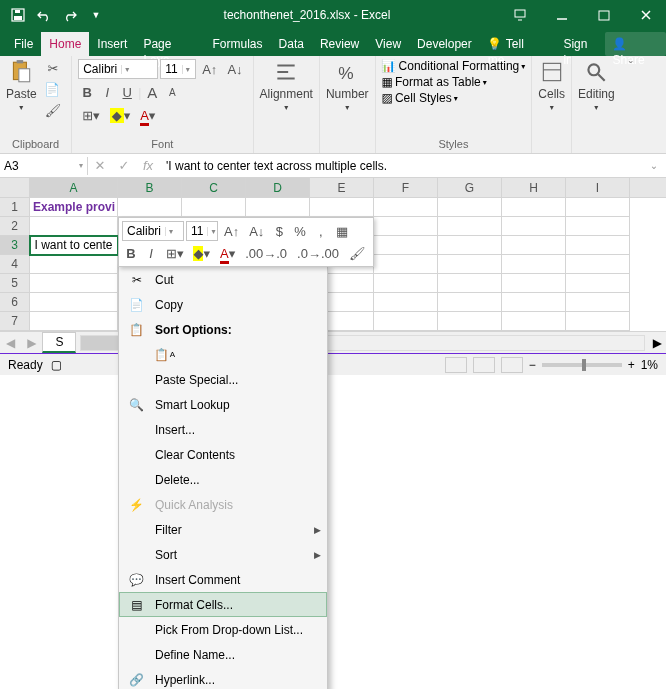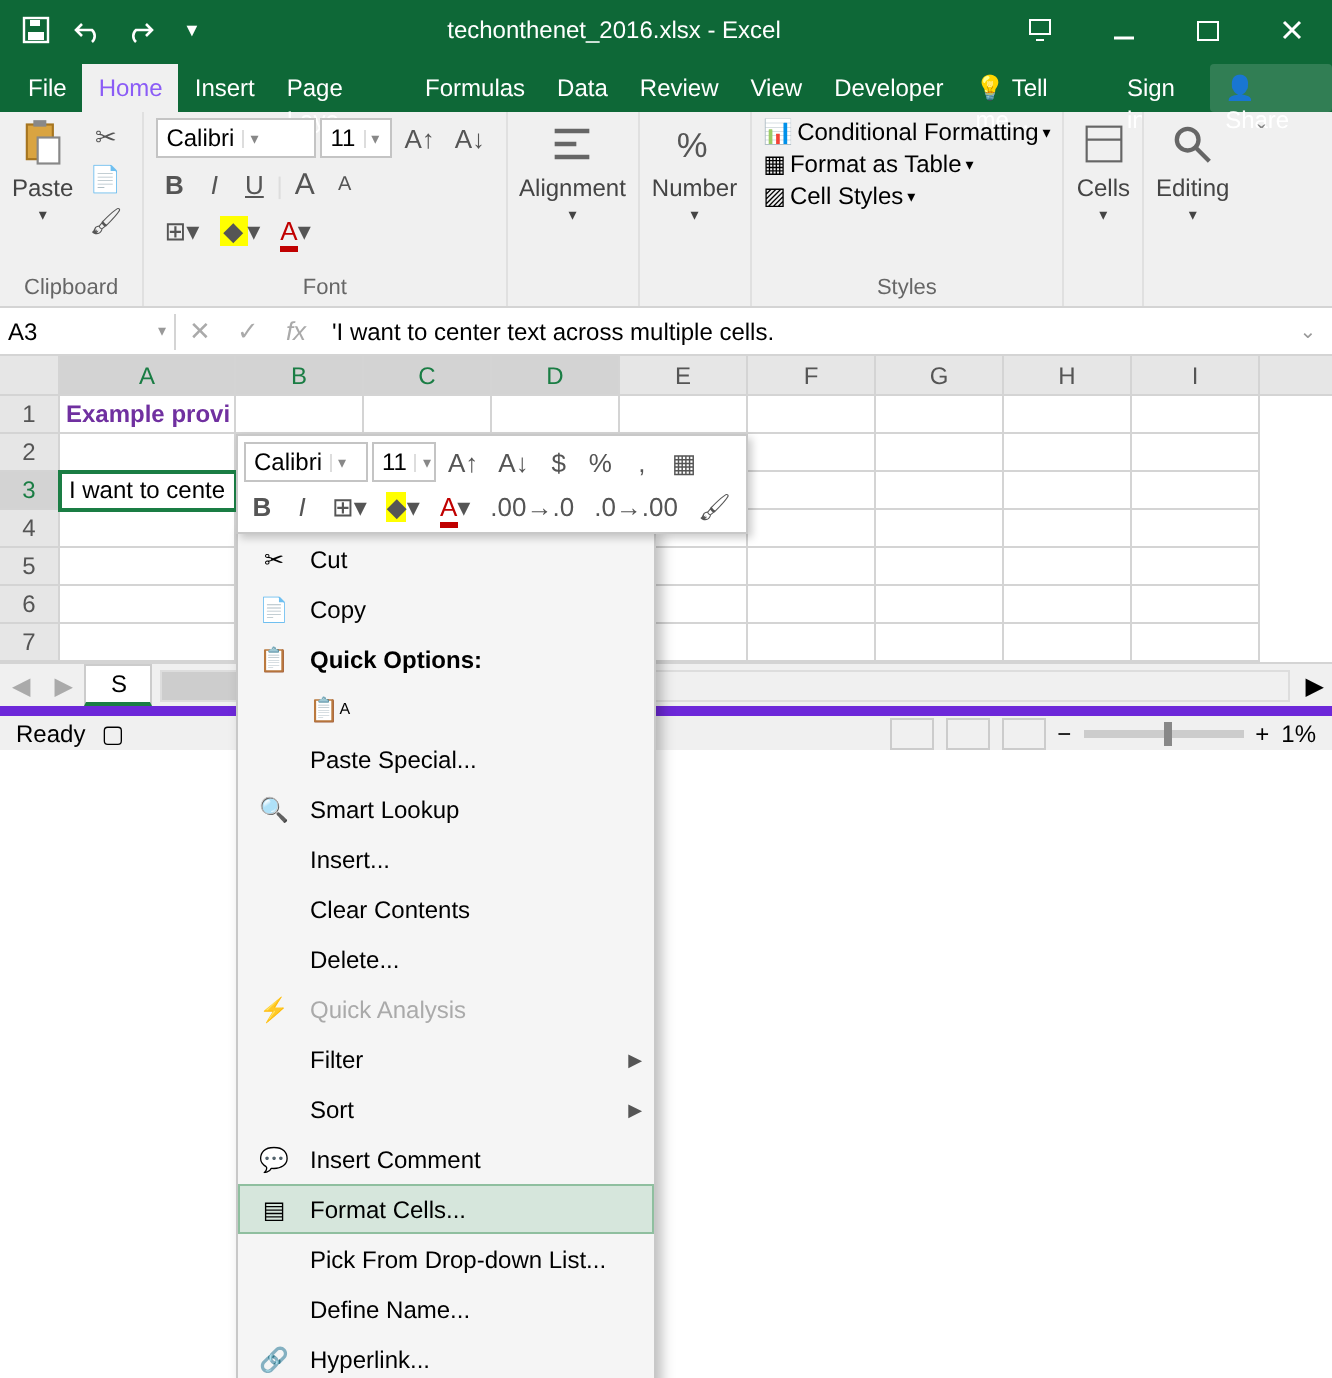--- a/index.html
+++ b/index.html
@@ -9,21 +9,21 @@
 .titlebar { background: #0e6837; height: 30px; display: flex; align-items: center; color: #fff; }
 .qat { display: flex; gap: 2px; padding: 0 6px; align-items: center; }
 .qat-btn { width: 24px; height: 24px; display: flex; align-items: center; justify-content: center; cursor: pointer; }
 .title-text { flex: 1; text-align: center; font-size: 12px; }
 .winbtns { display: flex; gap: 2px; }
 .winbtn { width: 40px; height: 30px; display: flex; align-items: center; justify-content: center; cursor: pointer; }
 
 
 .ribbon-tabs { background: #0e6837; height: 26px; display: flex; align-items: flex-end; padding-left: 6px; }
 .tab { padding: 4px 8px; color: #fff; font-size: 12px; cursor: pointer; height:24px; line-height:16px;margin-top:18px; }
-.tab.active { background: #f0f0f0; color: #8b5cf6; }
+.tab.active { background: #f0f0f0; color: #be185d; }
 .tab-right { margin-left: auto; display: flex; align-items: center; }
 
 
 .ribbon { background: #f0f0f0; border-bottom: 1px solid #d4d4d4; display: flex; height: 98px; }
 .group { border-right: 1px solid #e0e0e0; padding: 3px 6px 0; display: flex; flex-direction: column; }
 .group-content { flex: 1; display: flex; gap: 4px; align-items: flex-start; }
 .group-title { text-align: center; font-size: 11px; color: #666; padding: 2px 0 3px; position:relative; }
 
 .big-btn { display: flex; flex-direction: column; align-items: center; cursor: pointer; font-size: 12px; color:#444; gap:2px;}
 .big-btn svg { width: 26px; height: 26px; }
@@ -53,21 +53,21 @@
 .cell.selected { outline: 2px solid #1a7d44; outline-offset: -1px; z-index: 2; background: #fff; text-align: center; }
 .cell.selrange { background:#f0f0f0; }
 .purple { color: #7030a0; font-weight: bold; }
 
 
 .sheet-tab-area { height: 22px; border-top: 1px solid #d4d4d4; display: flex; align-items: center; font-size: 12px; background:#f0f0f0; position:relative;}
 .sheet-nav { padding: 0 6px; color: #aaa; cursor:pointer;}
 .sheet-tab { padding: 2px 12px; border: 1px solid #ccc; background: #fff; border-bottom:2px solid #1a7d44;}
 .hscroll { flex:1; margin:0 4px; height:16px; background:#f0f0f0; border:1px solid #ddd; position:relative;}
 .hscroll .thumb{position:absolute;left:0;top:0;width:60px;height:14px;background:#cdcdcd;}
-.status-bar { height: 22px; background: #f0f0f0; display: flex; align-items: center; font-size: 12px; padding: 0 8px; border-top:5px solid #6d28d9;}
+.status-bar { height: 22px; background: #f0f0f0; display: flex; align-items: center; font-size: 12px; padding: 0 8px; border-top:1px solid #6d28d9;}
 .status-bar .right { margin-left: auto; display: flex; align-items: center; gap: 6px; }
 .view-btn{width:22px;height:16px;border:1px solid #ccc;display:inline-block;}
 .zoom-slider{width:80px;height:4px;background:#ccc;position:relative;}
 .zoom-slider::after{content:'';position:absolute;left:50%;top:-4px;width:4px;height:12px;background:#888;}
 
 
 .mini-toolbar { position: absolute; background: #fff; border: 1px solid #c8c8c8; box-shadow: 2px 2px 4px rgba(0,0,0,.2); padding: 3px; display: flex; flex-direction: column; gap: 3px; z-index: 100; font-size:12px;}
 .mini-row { display: flex; gap: 2px; align-items: center; }
 
 
@@ -449,21 +449,21 @@
   <div class="ctx-item">
       <div class="ctx-icon">✂</div>
       <div class="ctx-label">Cut</div>
     </div>
   <div class="ctx-item">
       <div class="ctx-icon">📄</div>
       <div class="ctx-label">Copy</div>
     </div>
   <div class="ctx-item heading">
       <div class="ctx-icon">📋</div>
-      <div class="ctx-label">Quick Options:</div>
+      <div class="ctx-label">Sort Options:</div>
     </div>
   <div class="ctx-item ctx-indent">
       <div class="ctx-icon">📋<sub style="font-size:8px;">A</sub></div>
     </div>
   <div class="ctx-item">
       <div class="ctx-icon"></div>
       <div class="ctx-label">Paste Special...</div>
     </div>
   <div class="ctx-item">
       <div class="ctx-icon">🔍</div>

